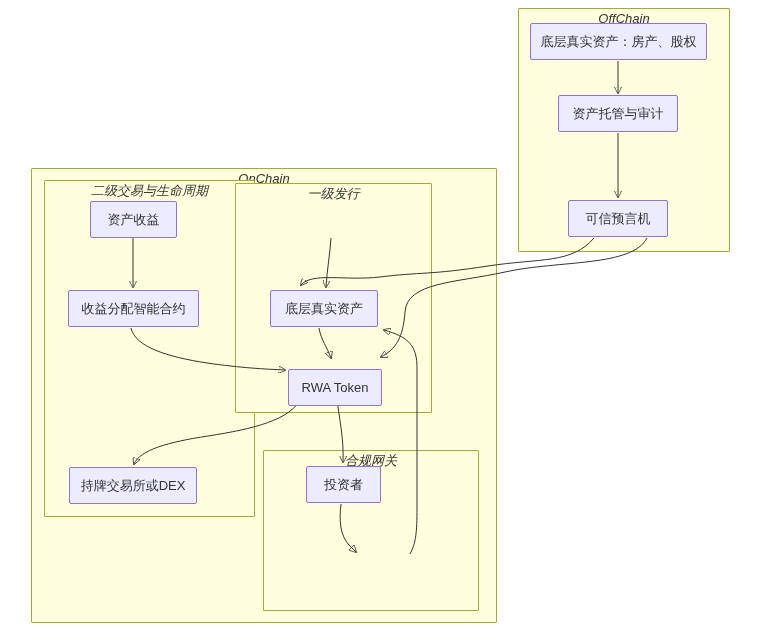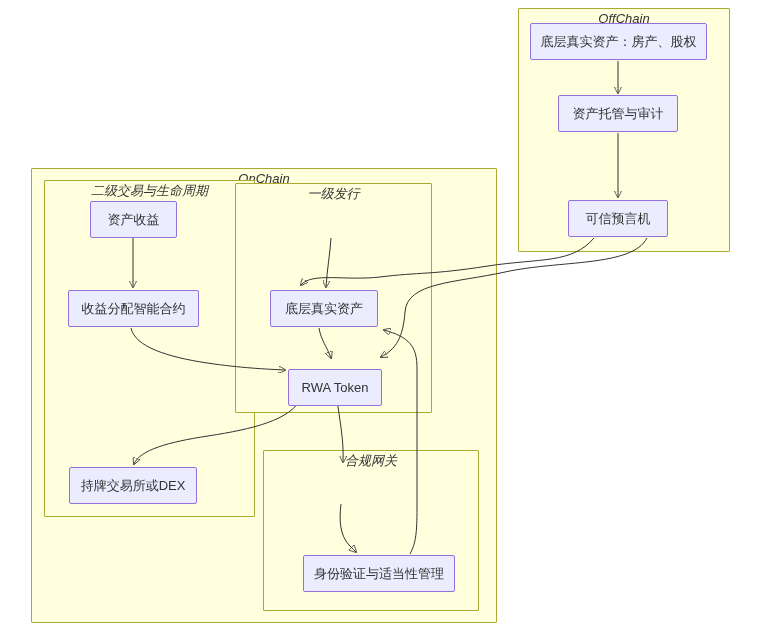--- a/index.html
+++ b/index.html
@@ -81,16 +81,16 @@
 
   <div class="node" style="left:68px;top:290px;width:131px;height:37px;">收益分配智能合约</div>
 
   <div class="node" style="left:69px;top:467px;width:128px;height:37px;">持牌交易所或DEX</div>
 
 
   <div class="node" style="left:270px;top:290px;width:108px;height:37px;">底层真实资产</div>
 
   <div class="node" style="left:288px;top:361px;width:94px;height:37px;margin-top:8px;">RWA Token</div>
 
+  <div class="node" style="left:306px;top:466px;width:75px;height:37px;">投资者</div>
 
-  <div class="node" style="left:303px;top:555px;width:152px;height:37px;">身份验证与适当性管理</div>
 
 </div>
 
 </body></html>

